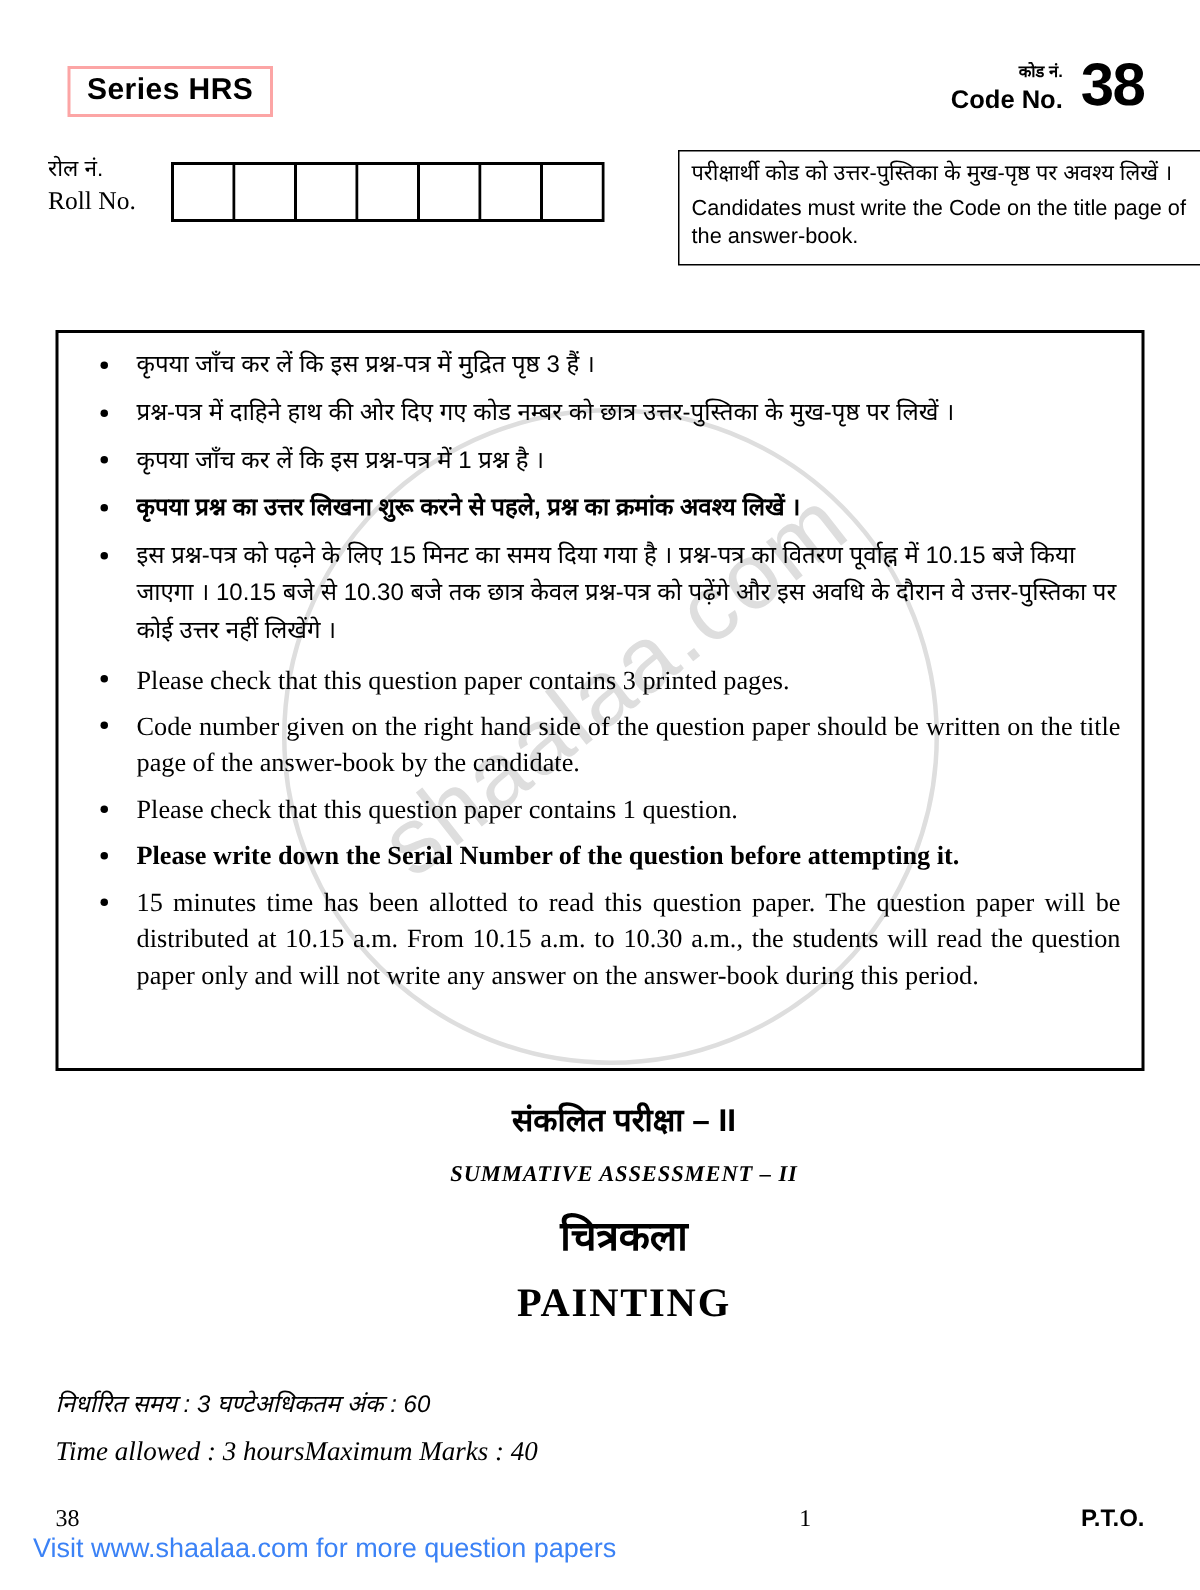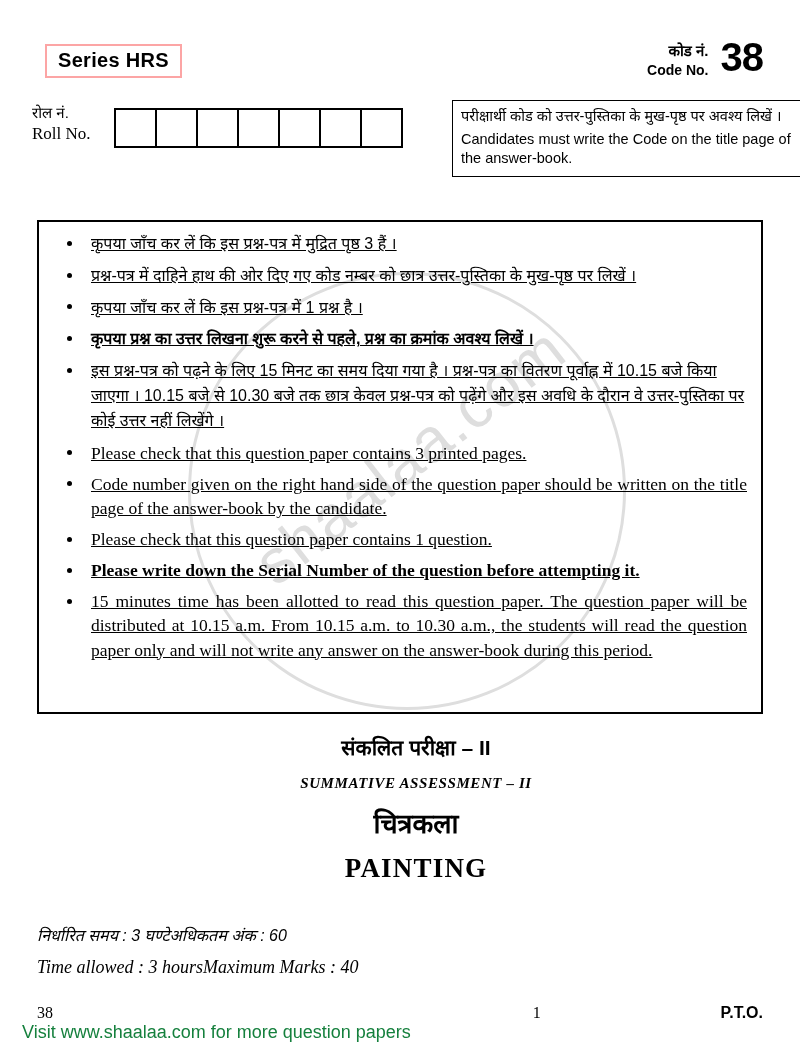--- a/index.html
+++ b/index.html
@@ -99,28 +99,28 @@
     align-items: flex-start;
     font-family: "Liberation Sans", "DejaVu Sans", sans-serif;
   }
   #codeno-head .labels {
     text-align: right;
     padding-right: 12px;
     padding-top: 3px;
   }
   #codeno-head .labels .hi {
     display: block;
-    font-size: 15px;
+    font-size: 11px;
     font-weight: bold;
     line-height: 1.35;
     text-align: right;
   }
   #codeno-head .labels .en {
     display: block;
-    font-size: 14px;
+    font-size: 17px;
     font-weight: bold;
     line-height: 1.35;
   }
   #codeno-head .code-num {
     font-size: 40px;
     font-weight: bold;
     line-height: 0.95;
     letter-spacing: -1px;
   }
 
@@ -159,21 +159,20 @@
   }
   ul.instr {
     list-style: none;
     margin: 0;
     padding: 0;
   }
   ul.instr li {
     position: relative;
     padding-left: 38px;
     margin-bottom: 7px;
-    text-decoration: underline;
   }
   ul.instr li::before {
     content: "";
     position: absolute;
     left: 14px;
     top: 0.55em;
     width: 5px;
     height: 5px;
     background: #000;
     border-radius: 50%;
@@ -267,21 +266,21 @@
     font-family: "Liberation Sans", "DejaVu Sans", sans-serif;
     font-size: 16px;
     font-weight: bold;
   }
   #shaalaa-bar {
     position: absolute;
     left: 22px;
     top: 1022px;
     font-family: "Liberation Sans", "DejaVu Sans", sans-serif;
     font-size: 18px;
-    color: #15803d;
+    color: #3b82f6;
     z-index: 3;
   }
 </style>
 </head>
 <body>
 
 <div id="watermark" style="border-color: rgb(222, 222, 222);"></div>
 <div id="watermark-text" style="color: rgb(222, 222, 222);">shaalaa.com</div>
 
 <div id="series-box">Series HRS</div>

